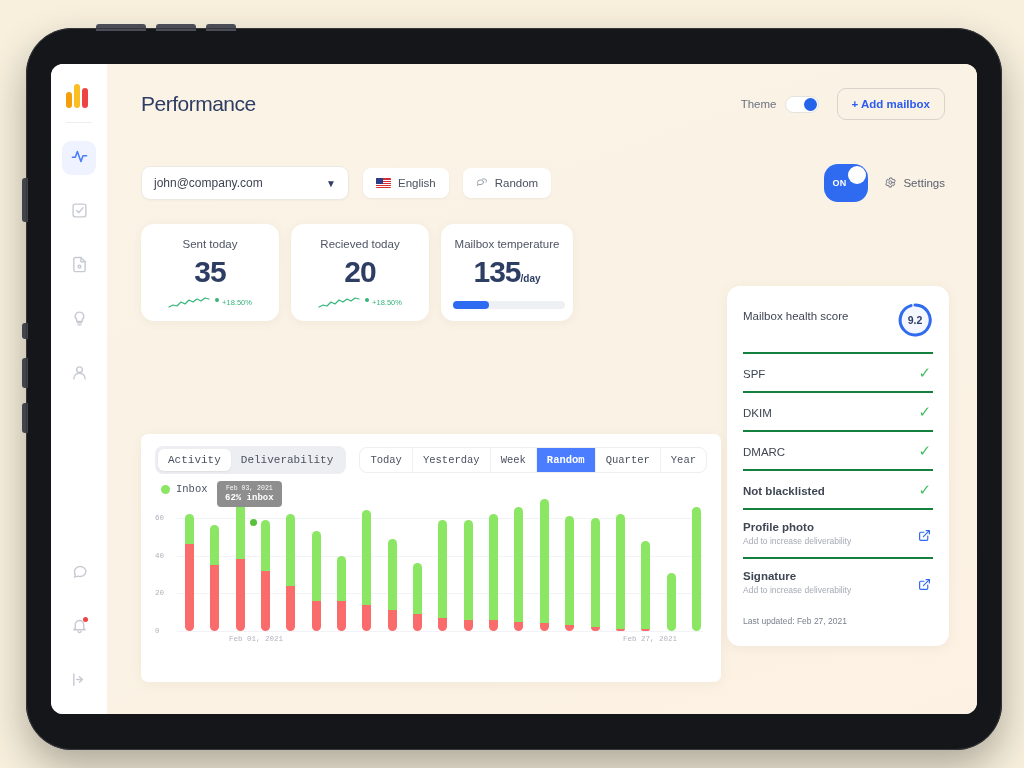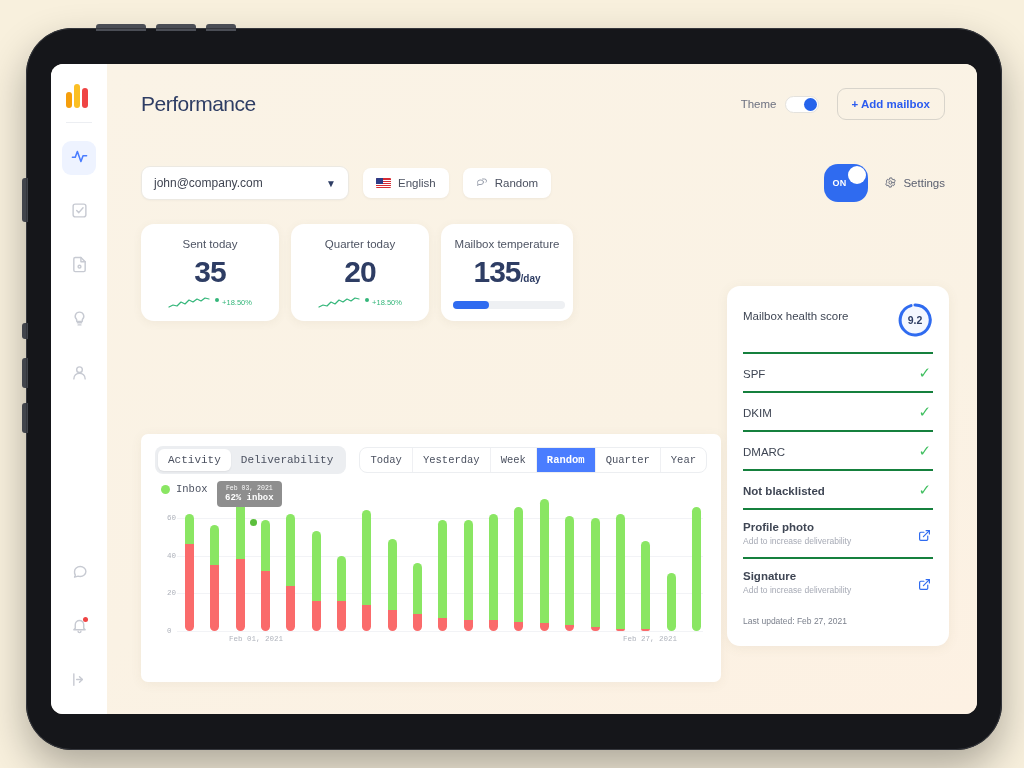--- a/index.html
+++ b/index.html
@@ -261,21 +261,21 @@
     font-size: 10.5px; color:#4b5160; padding: 6px 10px;
     background:transparent; border:none; border-right:1px solid #eff0f3;
     font-family:inherit; cursor:pointer;
   }
   .range-btn:last-child { border-right:none; }
   .range-btn.active { background:#4a7dff; color:#fff; font-weight:bold; }
   .legend { display:flex; gap: 14px; margin: 9px 0 0 6px; }
   .legend-item { display:flex; align-items:center; gap:6px; font-size: 10.5px; color:#4b5160; }
   .ldot { width:9px;height:9px;border-radius:50%; }
   #plot { position:relative; width: 100%; height: 132px; margin-top: 4px; }
-  .ytick { position:absolute; left:0; font-size: 7.5px; color:#aeb2bb; transform: translateY(-50%); margin-left: 12px; }
+  .ytick { position:absolute; left:0; font-size: 7.5px; color:#aeb2bb; transform: translateY(-50%); }
   .gridline { position:absolute; left: 22px; right: 4px; height:1px; background:#f2f3f6; }
   #bars {
     position:absolute; left: 30px; right: 6px; bottom: 0; top: 0;
     display:flex; align-items:flex-end; justify-content:space-between;
   }
   .bar { width: 9px; position:relative; display:flex; flex-direction:column; justify-content:flex-end; }
   .bar .inbox { background:#8ae663; border-radius:5px 5px 0 0; width:100%; }
   .bar .spam { background:#fa6b6b; border-radius:0 0 5px 5px; width:100%; }
   .bar .inbox.full { border-radius:5px; }
   .axis-labels { display:flex; justify-content:space-between; margin: 4px 30px 0 30px; }
@@ -453,21 +453,21 @@
               <polyline points="1,11 5,9 9,10 13,6 17,8 21,4 25,6 29,3 33,5 37,2 41,3"></polyline>
             </svg>
             <span class="delta-text">
                 <span class="delta-dot"></span>
                 <span>+18.50%</span>
               </span>
           </div>
         </div>
 
         <div class="kpi">
-          <div class="kpi-title">Quarter today</div>
+          <div class="kpi-title">Recieved today</div>
           <div class="kpi-value">20</div>
           <div class="kpi-delta">
             <svg class="spark" viewBox="0 0 42 13" fill="none" stroke="#34b67a" stroke-width="1.2" stroke-linecap="round" stroke-linejoin="round">
               <polyline points="1,11 5,9 9,10 13,6 17,8 21,4 25,6 29,3 33,5 37,2 41,3"></polyline>
             </svg>
             <span class="delta-text">
                 <span class="delta-dot"></span>
                 <span>+18.50%</span>
               </span>
           </div>

